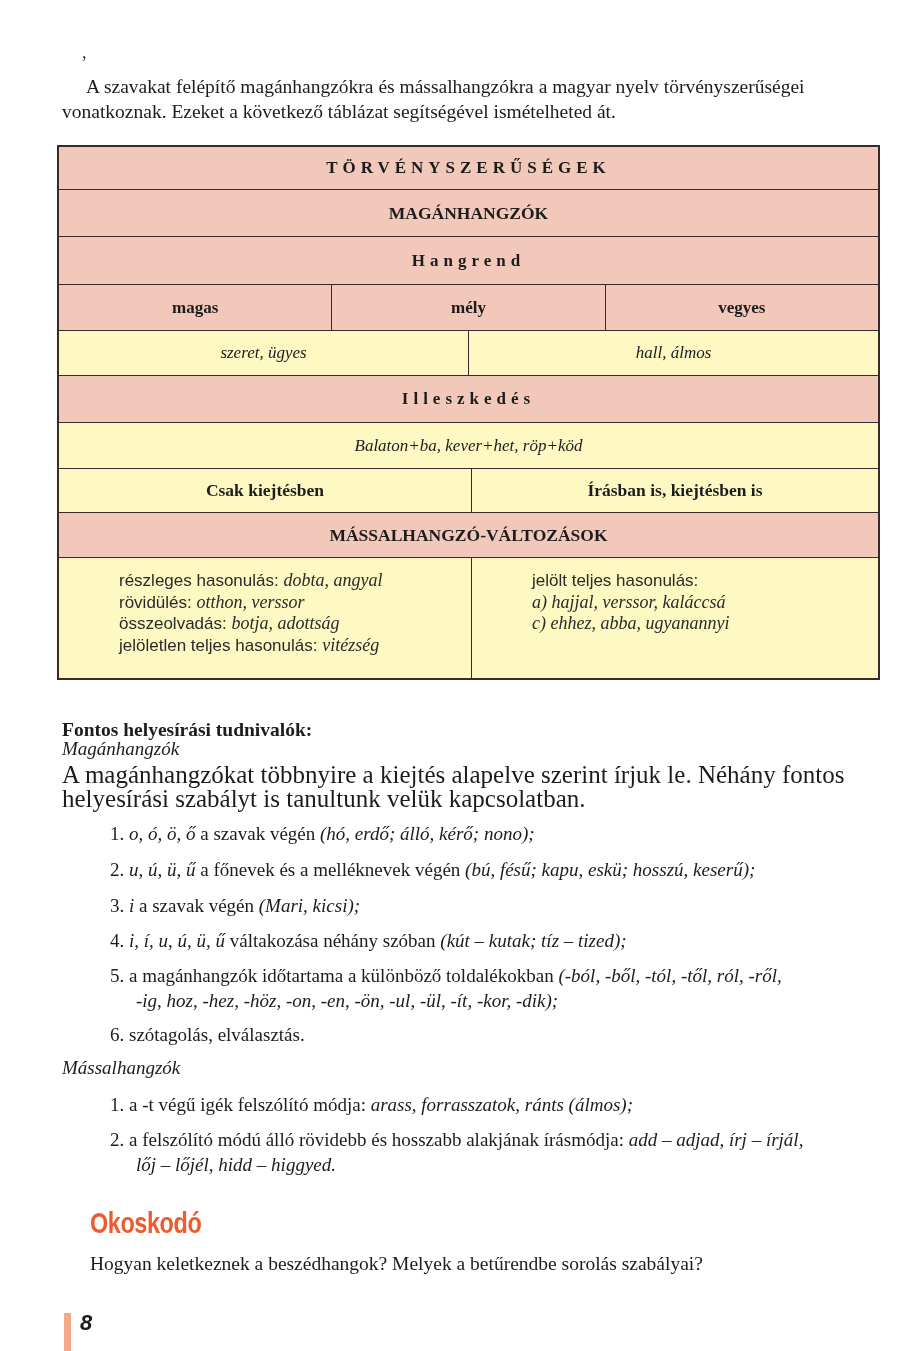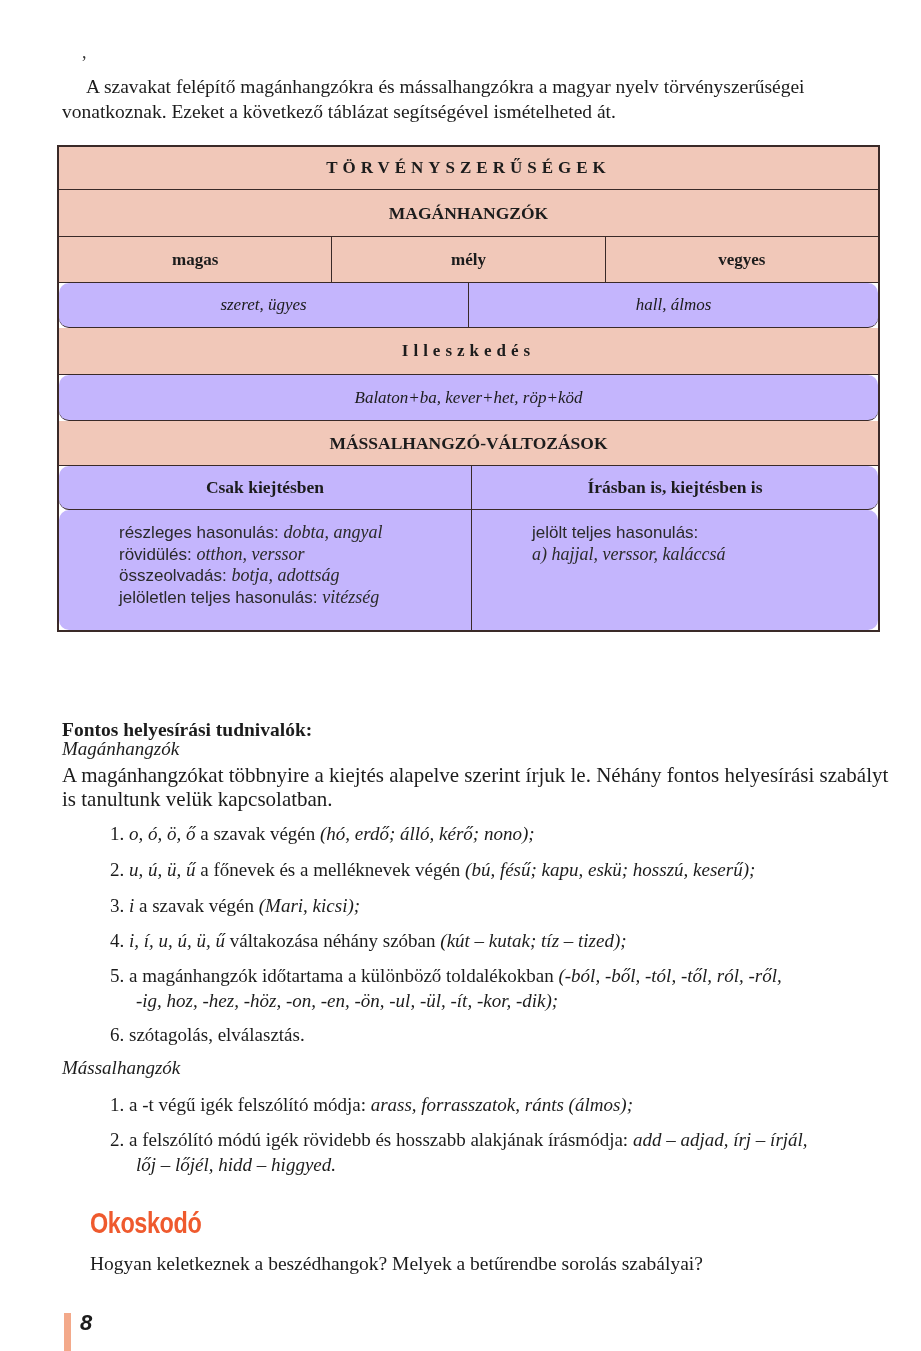--- a/index.html
+++ b/index.html
@@ -9,104 +9,108 @@
   }
   .abs { position: absolute; }
   .tick { left: 82px; top: 42px; font-size: 18px; color: #333; }
   .intro { left: 62px; top: 74px; width: 835px; font-size: 19.5px; line-height: 25px; text-indent: 24px; }
 
   
   .tbl { left: 57px; top: 145px; width: 823px; border: 2px solid #3a2a28; box-sizing: border-box; }
   .row { border-bottom: 1.5px solid #3a2a28; display: flex; box-sizing: border-box; }
   .row:last-child { border-bottom: none; }
   .shade { background: #f1c8b9; }
-  .light { background: #c4b5fd; border-radius: 10px; }
+  .light { background: #fef9c3; }
   .cell { flex: 1; display: flex; align-items: center; justify-content: center; font-size: 17px; box-sizing: border-box; }
   .cell + .cell { border-left: 1.5px solid #3a2a28; }
   .h-spaced { font-weight: bold; letter-spacing: 5px; font-size: 17px; }
   .h-caps { font-weight: bold; font-size: 17.5px; }
   .bold { font-weight: bold; }
   .ital { font-style: italic; }
   .lines { display: block; padding: 12px 0 14px 60px; font-size: 17px; line-height: 21.5px; font-family: "Liberation Sans", "DejaVu Sans", sans-serif; color: #2a2a2a; }
   .lines .ex { font-family: "Liberation Serif", serif; font-style: italic; font-size: 18px; }
   .lines div { white-space: nowrap; }
 
   .sec-title { left: 62px; top: 704px; font-size: 19.5px; font-weight: bold; margin-top: 15px; }
   .sub { font-style: italic; font-size: 19px; }
-  .para { font-size: 21px; line-height: 24px; }
+  .para { font-size: 25px; line-height: 24px; }
   .li { font-size: 19px; line-height: 24px; margin-left: 46px; }
   .li .ex { font-style: italic; }
   .okos { left: 90px; top: 1206px; font-family: "Liberation Sans", "DejaVu Sans", sans-serif; font-weight: bold; font-size: 30px; color: #ef5a2e; transform: scaleX(0.78); transform-origin: left; letter-spacing: -0.5px; }
   .q { left: 90px; top: 1253px; font-size: 19.5px; }
   .pagebar { left: 64px; top: 1313px; width: 7px; height: 38px; background: #f3a98a; }
   .pagenum { left: 80px; top: 1310px; font-family: "Liberation Sans", "DejaVu Sans", sans-serif; font-style: italic; font-weight: bold; font-size: 22px; }
 </style>
 </head>
 <body>
 
 <div class="abs tick">,</div>
 <div class="abs intro">A szavakat felépítő magánhangzókra és mássalhangzókra a magyar nyelv törvényszerűségei vonatkoznak. Ezeket a következő táblázat segítségével ismételheted át.</div>
 
 <div class="abs tbl">
   <div class="row shade" style="height:43px">
     <div class="cell h-spaced">TÖRVÉNYSZERŰSÉGEK</div>
   </div>
   <div class="row shade" style="height:47px">
     <div class="cell h-caps">MAGÁNHANGZÓK</div>
   </div>
+  <div class="row shade" style="height:48px">
+    <div class="cell h-spaced">Hangrend</div>
+  </div>
   <div class="row shade" style="height:46px">
     <div class="cell bold">magas</div>
     <div class="cell bold">mély</div>
     <div class="cell bold">vegyes</div>
   </div>
   <div class="row light" style="height:45px">
     <div class="cell ital">szeret, ügyes</div>
     <div class="cell ital">hall, álmos</div>
   </div>
   <div class="row shade" style="height:47px">
     <div class="cell h-spaced">Illeszkedés</div>
   </div>
   <div class="row light" style="height:46px">
     <div class="cell ital">Balaton+ba, kever+het, röp+köd</div>
   </div>
-  <div class="row shade" style="height:45px">
-    <div class="cell h-caps">MÁSSALHANGZÓ-VÁLTOZÁSOK</div>
-  </div>
   <div class="row light" style="height:44px">
     <div class="cell h-caps" style="flex:0 0 412px">Csak kiejtésben</div>
     <div class="cell h-caps">Írásban is, kiejtésben is</div>
+  </div>
+  <div class="row shade" style="height:45px">
+    <div class="cell h-caps">MÁSSALHANGZÓ-VÁLTOZÁSOK</div>
   </div>
   <div class="row light" style="height:120px">
     <div class="cell lines" style="flex:0 0 412px">
       <div><span>részleges hasonulás: </span><span class="ex">dobta, angyal</span></div>
       <div><span>rövidülés: </span><span class="ex">otthon, verssor</span></div>
       <div><span>összeolvadás: </span><span class="ex">botja, adottság</span></div>
       <div><span>jelöletlen teljes hasonulás: </span><span class="ex">vitézség</span></div>
     </div>
     <div class="cell lines">
       <div><span>jelölt teljes hasonulás:</span><span class="ex"></span></div>
       <div><span></span><span class="ex">a) hajjal, verssor, kaláccsá</span></div>
+      <div><span></span><span class="ex">c) ehhez, abba, ugyanannyi</span></div>
     </div>
   </div>
 </div>
 
 <div class="abs sec-title">Fontos helyesírási tudnivalók:</div>
 <div class="abs sub" style="left:62px;top:738px">Magánhangzók</div>
 <div class="abs para" style="left:62px;top:763px;width:830px">A magánhangzókat többnyire a kiejtés alapelve szerint írjuk le. Néhány fontos helyesírási szabályt is tanultunk velük kapcsolatban.</div>
 
 <div class="abs li" style="left:64px;top:822px"><span>1.</span> <span class="ex">o, ó, ö, ő</span><span> a szavak végén </span><span class="ex">(hó, erdő; álló, kérő; nono);</span></div>
 <div class="abs li" style="left:64px;top:858px"><span>2.</span> <span class="ex">u, ú, ü, ű</span><span> a főnevek és a melléknevek végén </span><span class="ex">(bú, fésű; kapu, eskü; hosszú, keserű);</span></div>
 <div class="abs li" style="left:64px;top:894px"><span>3.</span> <span class="ex">i</span><span> a szavak végén </span><span class="ex">(Mari, kicsi);</span></div>
 <div class="abs li" style="left:64px;top:929px"><span>4.</span> <span class="ex">i, í, u, ú, ü, ű</span><span> váltakozása néhány szóban </span><span class="ex">(kút – kutak; tíz – tized);</span></div>
 <div class="abs li" style="left:64px;top:964px"><span>5.</span> <span>a magánhangzók időtartama a különböző toldalékokban </span><span class="ex">(-ból, -ből, -tól, -től, ról, -ről,</span></div>
 <div class="abs li" style="left:90px;top:989px"><span class="ex">-ig, hoz, -hez, -höz, -on, -en, -ön, -ul, -ül, -ít, -kor, -dik);</span></div>
 <div class="abs li" style="left:64px;top:1023px"><span>6.</span> <span>szótagolás, elválasztás.</span></div>
 
 <div class="abs sub" style="left:62px;top:1057px">Mássalhangzók</div>
 <div class="abs li" style="left:64px;top:1093px"><span>1.</span> <span>a -t végű igék felszólító módja: </span><span class="ex">arass, forrasszatok, ránts (álmos);</span></div>
-<div class="abs li" style="left:64px;top:1128px"><span>2.</span> <span>a felszólító módú igék rövidebb és hosszabb alakjának írásmódja: </span><span class="ex">add – adjad, írj – írjál,</span></div>
+<div class="abs li" style="left:64px;top:1128px"><span>2.</span> <span>a felszólító módú álló rövidebb és hosszabb alakjának írásmódja: </span><span class="ex">add – adjad, írj – írjál,</span></div>
 <div class="abs li" style="left:90px;top:1153px"><span class="ex">lőj – lőjél, hidd – higgyed.</span></div>
 
 <div class="abs okos">Okoskodó</div>
 <div class="abs q">Hogyan keletkeznek a beszédhangok? Melyek a betűrendbe sorolás szabályai?</div>
 
 <div class="abs pagebar"></div>
 <div class="abs pagenum">8</div>
 
 </body></html>

